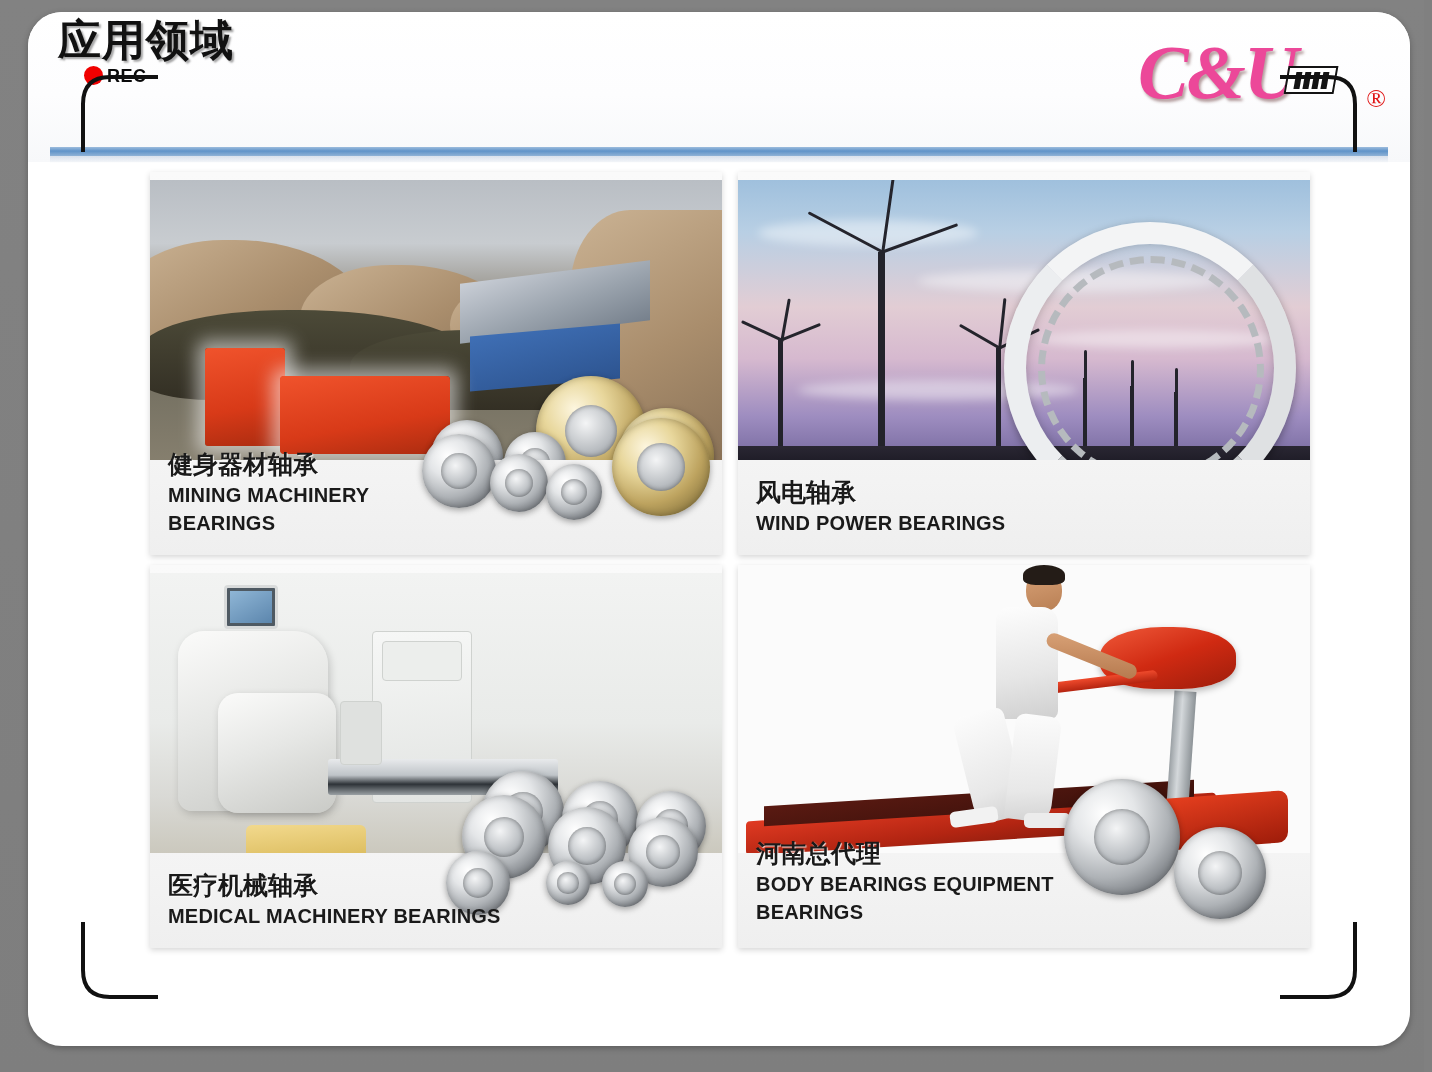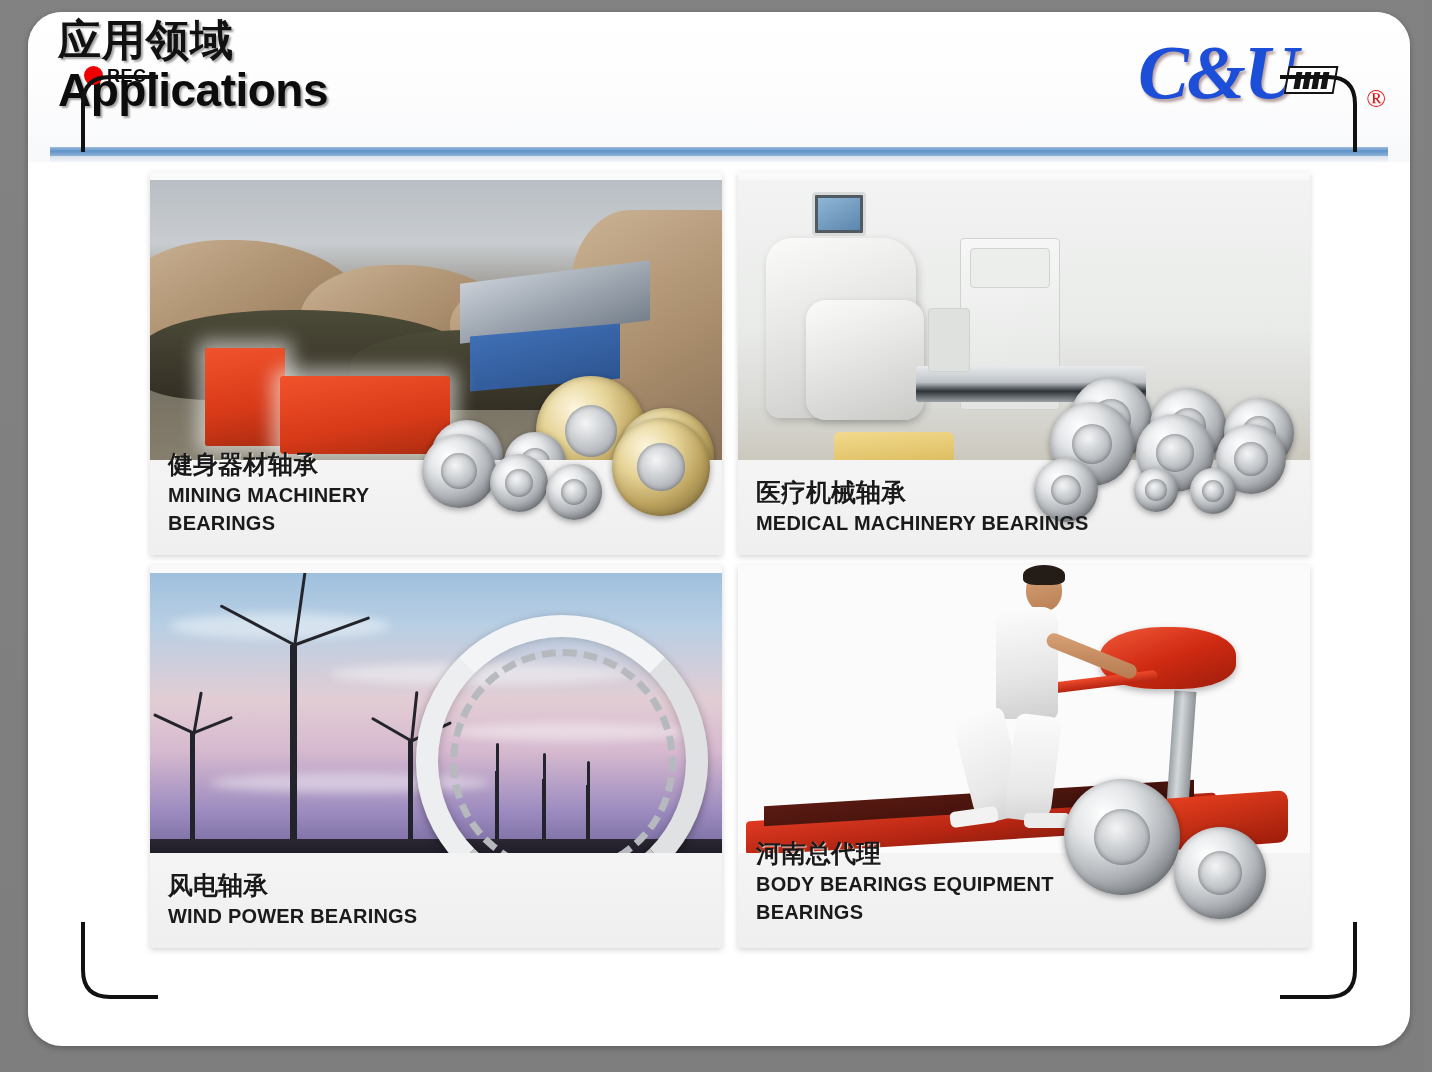--- a/index.html
+++ b/index.html
@@ -104,21 +104,21 @@
     height: 105px;
   }
   .logo-text {
     position: absolute;
     left: 0;
     top: 0;
     font-family: "Liberation Serif", "DejaVu Serif", serif;
     font-size: 76px;
     font-weight: 700;
     font-style: italic;
-    color: #1d4ed8;
+    color: #ec4899;
     letter-spacing: -2px;
     text-shadow: 2px 3px 3px rgba(90,40,40,0.45);
     line-height: 1;
   }
   .logo-bars {
     position: absolute;
     left: 148px;
     top: 32px;
     width: 50px;
     height: 28px;
@@ -453,21 +453,20 @@
 </head>
 <body>
 
 <div class="slide-canvas">
   <div class="slide-panel">
 
     <div class="panel-sheen"></div>
 
     <div class="header-zone">
       <div class="title-cn">应用领域</div>
-      <div class="title-en">Applications</div>
     </div>
 
     <div class="rec-badge">
       <span class="rec-dot"></span>
       <span class="rec-label">REC</span>
     </div>
 
     <div class="logo-zone">
       <div class="logo-text">C&amp;U</div>
       <div class="logo-bars">
@@ -512,20 +511,64 @@
         <div class="card-caption">
           <div class="cap-cn">健身器材轴承</div>
           <div class="cap-en">MINING MACHINERY</div>
           <div class="cap-en">BEARINGS</div>
         </div>
       </div>
 
       <div class="card">
         <div class="card-photo">
           <div class="scene">
+            <div class="wind-sky"></div>
+            <div class="wind-cloud" style="left:20px; top:40px; width:220px; height:26px;"></div>
+            <div class="wind-cloud" style="left:180px; top:90px; width:300px; height:22px;"></div>
+            <div class="wind-cloud" style="left:60px; top:200px; width:280px; height:20px;"></div>
+            <div class="wind-cloud" style="left:300px; top:150px; width:240px; height:18px;"></div>
+
+            <div class="turbine-mast" style="left:140px; top:72px; width:7px; height:196px;"></div>
+            <div class="blade" style="left:143px; top:-12px; height:86px; transform:rotate(8deg);"></div>
+            <div class="blade" style="left:143px; top:72px; height:84px; transform:rotate(118deg); transform-origin:top center;"></div>
+            <div class="blade" style="left:143px; top:72px; height:80px; transform:rotate(-110deg); transform-origin:top center;"></div>
+
+            <div class="turbine-mast" style="left:40px; top:160px; width:5px; height:108px;"></div>
+            <div class="blade" style="left:42px; top:118px; height:45px; transform:rotate(10deg);"></div>
+            <div class="blade" style="left:42px; top:160px; height:44px; transform:rotate(115deg); transform-origin:top center;"></div>
+            <div class="blade" style="left:42px; top:160px; height:42px; transform:rotate(-112deg); transform-origin:top center;"></div>
+
+            <div class="turbine-mast" style="left:258px; top:168px; width:5px; height:100px;"></div>
+            <div class="blade" style="left:260px; top:118px; height:52px; transform:rotate(6deg);"></div>
+            <div class="blade" style="left:260px; top:168px; height:46px; transform:rotate(120deg); transform-origin:top center;"></div>
+            <div class="blade" style="left:260px; top:168px; height:44px; transform:rotate(-115deg); transform-origin:top center;"></div>
+
+            <div class="turbine-mast" style="left:345px; top:198px; width:4px; height:70px;"></div>
+            <div class="blade" style="left:346px; top:170px; height:32px;"></div>
+            <div class="turbine-mast" style="left:392px; top:206px; width:4px; height:62px;"></div>
+            <div class="blade" style="left:393px; top:180px; height:30px;"></div>
+            <div class="turbine-mast" style="left:436px; top:212px; width:4px; height:56px;"></div>
+            <div class="blade" style="left:437px; top:188px; height:28px;"></div>
+
+            <div class="wind-ground"></div>
+
+            <div class="slew-ring" style="left:266px; top:42px; width:292px; height:292px;"></div>
+            <div class="slew-teeth" style="left:300px; top:76px; width:226px; height:226px;"></div>
+          </div>
+        </div>
+        <div class="caption-band"></div>
+        <div class="card-caption">
+          <div class="cap-cn">风电轴承</div>
+          <div class="cap-en">WIND POWER BEARINGS</div>
+        </div>
+      </div>
+
+      <div class="card">
+        <div class="card-photo">
+          <div class="scene">
             <div class="med-room"></div>
             <div class="ct-cabinet" style="left:222px; top:58px; width:100px; height:172px;"></div>
             <div class="ct-cabinet" style="left:232px; top:68px; width:80px; height:40px; background:#eceeec;"></div>
             <div class="ct-body" style="left:28px; top:58px; width:150px; height:180px;"></div>
             <div class="ct-body" style="left:68px; top:120px; width:118px; height:120px; border-radius:20px;"></div>
             <div class="ct-monitor" style="left:74px; top:12px; width:54px; height:44px;">
                 <i></i>
               </div>
             <div class="ct-bed" style="left:178px; top:186px; width:230px; height:36px;"></div>
             <div class="ct-cabinet" style="left:190px; top:128px; width:42px; height:64px; background:#dfe1df;"></div>
@@ -542,64 +585,20 @@
         <div class="bearing" style="left:296px; top:286px; width:64px; height:64px; z-index:9;"></div>
         <div class="bearing" style="left:396px; top:296px; width:44px; height:44px; z-index:9;"></div>
         <div class="bearing" style="left:452px; top:296px; width:46px; height:46px; z-index:9;"></div>
         <div class="card-caption">
           <div class="cap-cn">医疗机械轴承</div>
           <div class="cap-en">MEDICAL MACHINERY BEARINGS</div>
         </div>
       </div>
 
       <div class="card">
-        <div class="card-photo">
-          <div class="scene">
-            <div class="wind-sky"></div>
-            <div class="wind-cloud" style="left:20px; top:40px; width:220px; height:26px;"></div>
-            <div class="wind-cloud" style="left:180px; top:90px; width:300px; height:22px;"></div>
-            <div class="wind-cloud" style="left:60px; top:200px; width:280px; height:20px;"></div>
-            <div class="wind-cloud" style="left:300px; top:150px; width:240px; height:18px;"></div>
-
-            <div class="turbine-mast" style="left:140px; top:72px; width:7px; height:196px;"></div>
-            <div class="blade" style="left:143px; top:-12px; height:86px; transform:rotate(8deg);"></div>
-            <div class="blade" style="left:143px; top:72px; height:84px; transform:rotate(118deg); transform-origin:top center;"></div>
-            <div class="blade" style="left:143px; top:72px; height:80px; transform:rotate(-110deg); transform-origin:top center;"></div>
-
-            <div class="turbine-mast" style="left:40px; top:160px; width:5px; height:108px;"></div>
-            <div class="blade" style="left:42px; top:118px; height:45px; transform:rotate(10deg);"></div>
-            <div class="blade" style="left:42px; top:160px; height:44px; transform:rotate(115deg); transform-origin:top center;"></div>
-            <div class="blade" style="left:42px; top:160px; height:42px; transform:rotate(-112deg); transform-origin:top center;"></div>
-
-            <div class="turbine-mast" style="left:258px; top:168px; width:5px; height:100px;"></div>
-            <div class="blade" style="left:260px; top:118px; height:52px; transform:rotate(6deg);"></div>
-            <div class="blade" style="left:260px; top:168px; height:46px; transform:rotate(120deg); transform-origin:top center;"></div>
-            <div class="blade" style="left:260px; top:168px; height:44px; transform:rotate(-115deg); transform-origin:top center;"></div>
-
-            <div class="turbine-mast" style="left:345px; top:198px; width:4px; height:70px;"></div>
-            <div class="blade" style="left:346px; top:170px; height:32px;"></div>
-            <div class="turbine-mast" style="left:392px; top:206px; width:4px; height:62px;"></div>
-            <div class="blade" style="left:393px; top:180px; height:30px;"></div>
-            <div class="turbine-mast" style="left:436px; top:212px; width:4px; height:56px;"></div>
-            <div class="blade" style="left:437px; top:188px; height:28px;"></div>
-
-            <div class="wind-ground"></div>
-
-            <div class="slew-ring" style="left:266px; top:42px; width:292px; height:292px;"></div>
-            <div class="slew-teeth" style="left:300px; top:76px; width:226px; height:226px;"></div>
-          </div>
-        </div>
-        <div class="caption-band"></div>
-        <div class="card-caption">
-          <div class="cap-cn">风电轴承</div>
-          <div class="cap-en">WIND POWER BEARINGS</div>
-        </div>
-      </div>
-
-      <div class="card">
         <div class="card-photo" style="top:0; height:306px;">
           <div class="scene">
             <div class="fit-bg"></div>
             <div class="treadmill-deck" style="left:8px; top:242px; width:470px; height:34px;"></div>
             <div class="treadmill-belt" style="left:26px; top:228px; width:430px; height:20px;"></div>
             <div class="console-post" style="left:432px; top:126px; width:22px; height:128px; transform:rotate(4deg);"></div>
             <div class="console" style="left:362px; top:62px; width:136px; height:62px;"></div>
             <div class="handle-bar" style="left:300px; top:112px; width:120px; height:11px;"></div>
             <div style="position:absolute; left:410px; top:230px; width:140px; height:52px; background:linear-gradient(170deg,#e8401f,#9e1c0a); border-radius:10px; transform:skewY(-4deg);"></div>
 

